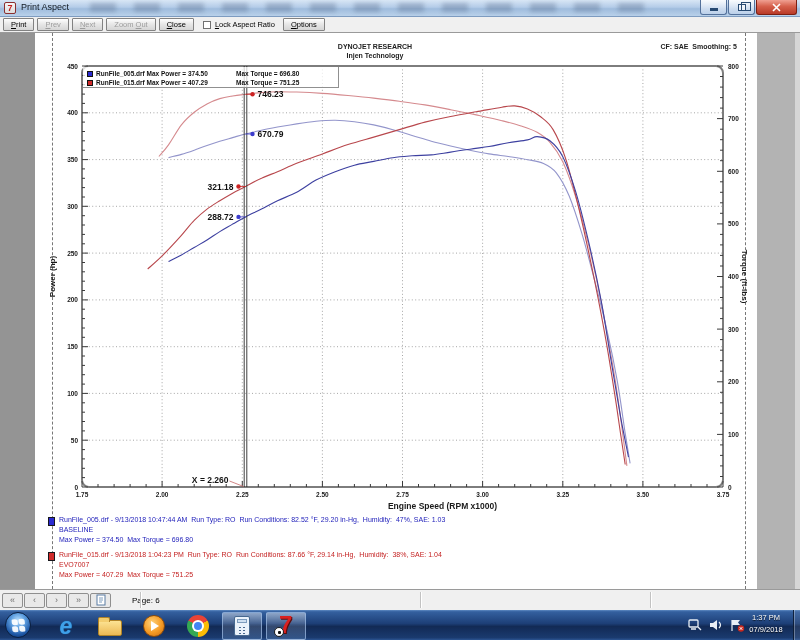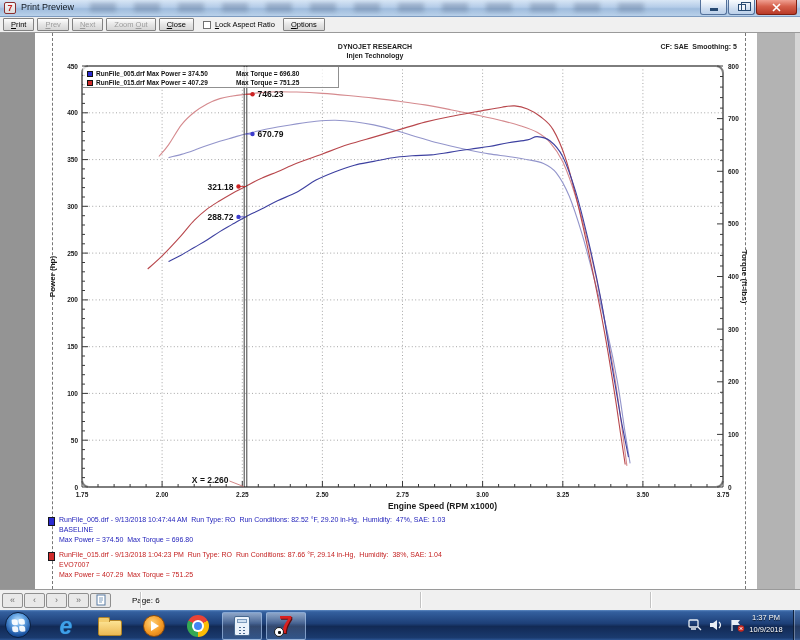--- a/index.html
+++ b/index.html
@@ -119,21 +119,21 @@
     text-shadow:0 1px 1px rgba(0,0,0,.8);}
   .show-desktop{right:0;top:0;width:7px;height:30px;border-left:1px solid rgba(10,25,50,.9);
     box-shadow:inset 1px 0 0 rgba(255,255,255,.3);background:rgba(255,255,255,.08);}
 </style>
 </head>
 <body>
 
 <div class="abs titlebar">
   <div class="ghost1"></div>
   <div class="app-icon">7</div>
-  <span class="title-text">Print Preview</span>
+  <span class="title-text">Print Aspect</span>
   <div class="cap-btns">
     <div class="cap">
         <div class="glyph-min"></div>
       </div>
     <div class="cap">
         <div class="glyph-max"></div>
       </div>
     <div class="cap close">
       <svg width="9" height="9">
           <path d="M1 1 L8 8 M8 1 L1 8" stroke="#fff" stroke-width="1.6"></path>
@@ -465,16 +465,16 @@
     </svg>
     <svg width="15" height="13">
       <path d="M2 1v11" stroke="#e8eef5" stroke-width="1.2"></path>
       <path d="M2 1h8l-2 2.5L10 6H2z" fill="#e8eef5"></path>
       <circle cx="11" cy="9.5" r="3.2" fill="#c8281e"></circle>
       <path d="M9.7 8.2l2.6 2.6M12.3 8.2l-2.6 2.6" stroke="#fff" stroke-width="1"></path>
     </svg>
   </div>
   <div class="abs clock">
     <div>1:37 PM</div>
-    <div>10/9/2018</div>
+    <div>07/9/2018</div>
   </div>
   <div class="abs show-desktop"></div>
 </div>
 
 </body></html>

